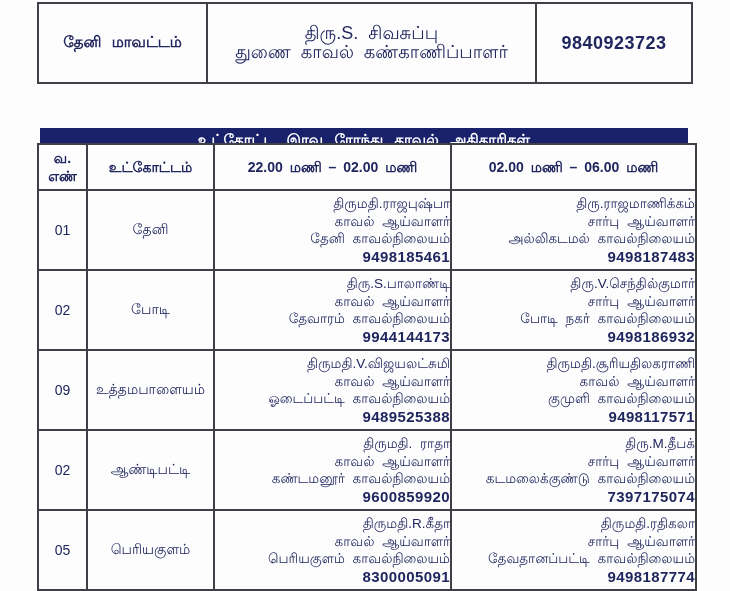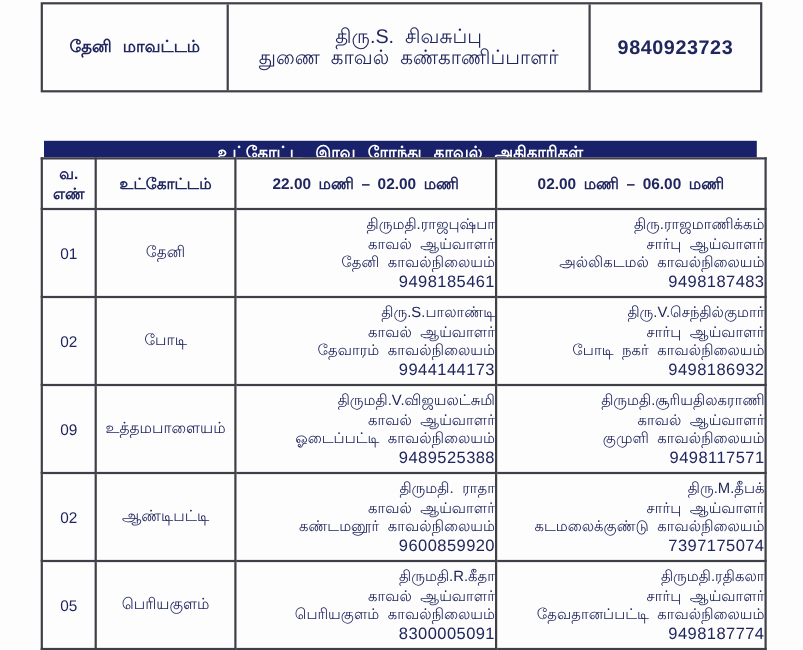--- a/index.html
+++ b/index.html
@@ -71,21 +71,21 @@
     margin-top:32px;
   }
   .cell-info{
     text-align:right;
     padding:2px 4px 2px 9px;
     font-size:13.5px;
     line-height:17.5px;
     word-spacing:4px;
   }
   .phone-line{
-    font-weight:normal;
+    font-weight:bold;
     font-size:15px;
     letter-spacing:.4px;
     word-spacing:0;
   }
 </style>
 </head>
 <body>
 
 <div class="top-table">
   <div class="tt-cell tt-district">

